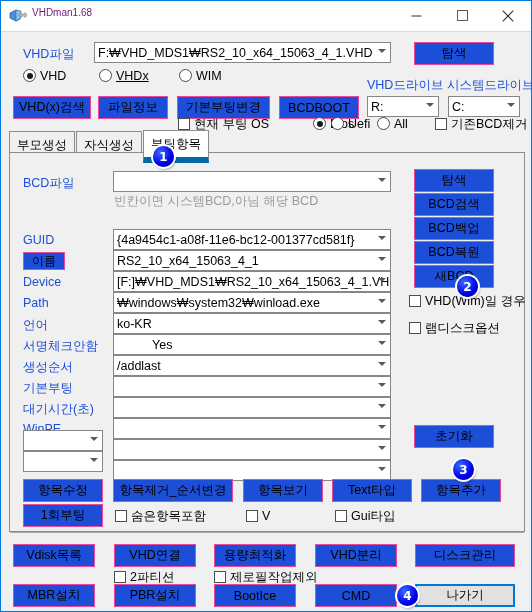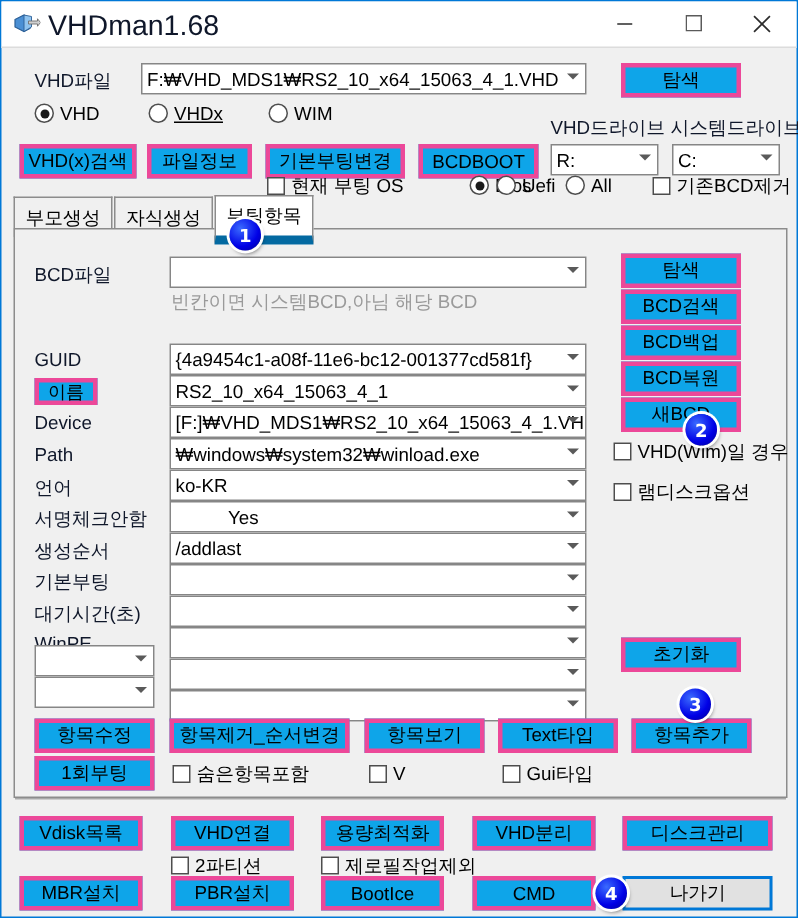--- a/index.html
+++ b/index.html
@@ -20,33 +20,33 @@
   .titlebar{
     position:absolute;left:0;top:0;width:530px;height:30px;
     background:#ffffff;
     border-bottom:1px solid #dcdcdc;
   }
   .title-icon{
     position:absolute;left:8px;top:7px;width:18px;height:16px;
   }
   .title-text{
     position:absolute;left:31px;top:6px;
-    font-size:19px;color:#0f172a;
+    font-size:10px;color:#701a75;
     white-space:nowrap;
   }
   .winbtn{
     position:absolute;top:0;width:46px;height:29px;
     display:flex;align-items:center;justify-content:center;
     color:#2b2b2b;font-size:13px;
   }
   .winbtn.min{right:92px;}
   .winbtn.max{right:46px;}
   .winbtn.close{right:0;}
   
-  .lbl{position:absolute;white-space:nowrap;font-size:12.5px;color:#0f172a;}
+  .lbl{position:absolute;white-space:nowrap;font-size:12.5px;color:#1d4ed8;}
   .combo{
     position:absolute;box-sizing:border-box;
     background:#fff;border:1px solid #868686;
     height:21px;
     font-size:12.5px;color:#000;
     padding:2px 18px 0 3px;
     overflow:hidden;white-space:nowrap;
     line-height:16px;
   }
   .combo .arr{
@@ -55,22 +55,22 @@
     color:#4a4a4a;font-size:0;
   }
   .combo .arr:before{
     content:"";position:absolute;left:0;top:0;
     border-left:4px solid transparent;
     border-right:4px solid transparent;
     border-top:4px solid #5a5a5a;
   }
   .btn{
     position:absolute;box-sizing:border-box;
-    background:#0ea5e9;
-    border:3px solid #ec4899;
+    background:#1d4ed8;
+    border:1px solid #ec4899;
     height:23px;
     display:flex;align-items:center;justify-content:center;
     font-size:12.5px;color:#000;white-space:nowrap;
   }
   .btn.focus{
     border:2px solid #0078d7;
     background:#e1e1e1;
   }
   .btn.small{height:18px;font-size:12px;}
   .chk{position:absolute;white-space:nowrap;font-size:12.5px;line-height:14px;}

